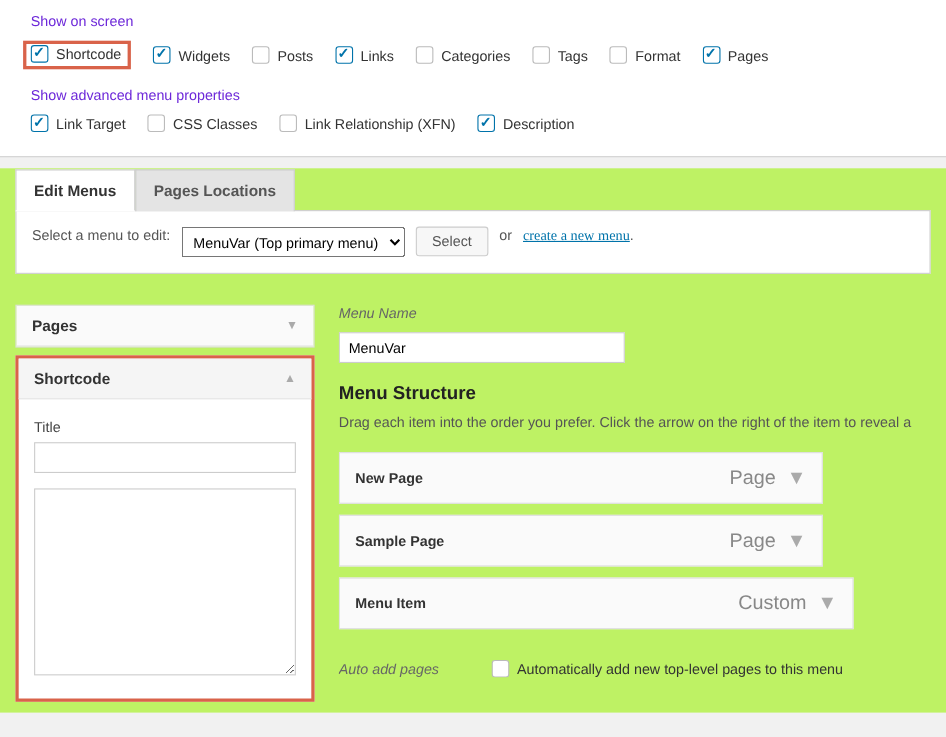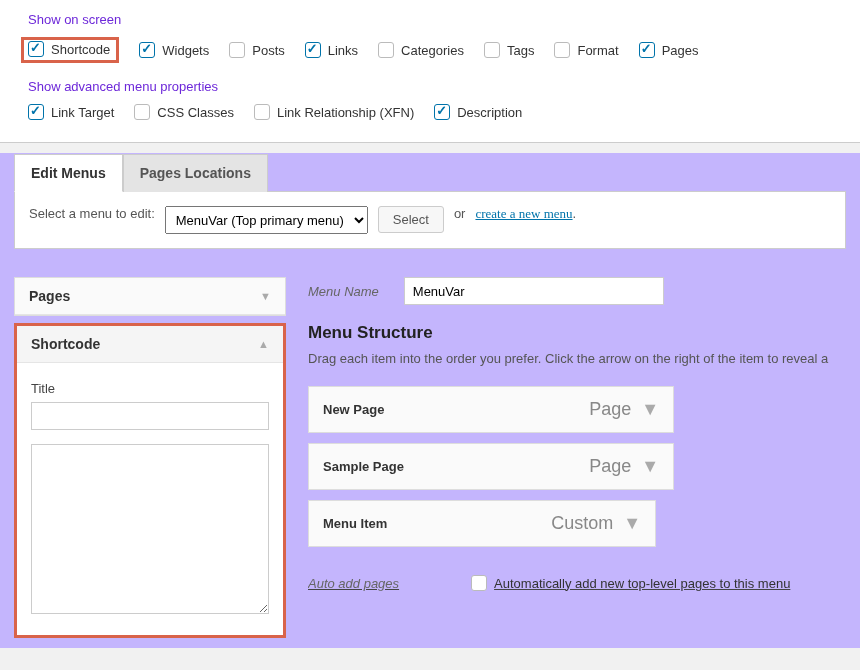--- a/index.html
+++ b/index.html
@@ -8,48 +8,48 @@
 .section-label { color: #6d28d9; font-size: 13px; margin-bottom: 10px; }
 .checkbox-row { display: flex; flex-wrap: wrap; gap: 18px 20px; margin-bottom: 16px; }
 .check { display: inline-flex; align-items: center; gap: 7px; cursor: pointer; color: #333; }
 .check input { width: 16px; height: 16px; border: 1px solid #bbb; border-radius: 3px; appearance: none; position: relative; cursor: pointer; background: #fff; }
 .check input:checked { border-color: #0073aa; }
 .check input:checked::after { content: "✓"; position: absolute; top: -2px; left: 1px; font-size: 13px; color: #0073aa; font-weight: bold; }
 .highlight-box { border: 3px solid #d9634a; padding: 1px 6px 3px 4px; margin-left: -7px; }
 .tabs { display: flex; margin: 10px 0 0 14px; position: relative; top: 1px; }
 .tab { padding: 10px 16px; border: 1px solid #ccc; border-bottom: none; background: #e4e4e4; color: #555; font-weight: bold; font-size: 14px; cursor: pointer; }
 .tab.active { background: #fff; color: #333; border-bottom: 1px solid #fff; }
-.lower { background: #c4b5fd; padding: 0; }
+.lower { background: #bef264; padding: 0; }
 .select-bar { background: #fff; border: 1px solid #ccc; margin: 0 14px; padding: 14px; display: flex; align-items: flex-start; gap: 10px; font-size: 13px; color: #555; flex-wrap: wrap; }
 select.menu-select { font-size: 13px; padding: 4px 6px; height: 28px; }
 .button { background: #f7f7f7; border: 1px solid #ccc; border-radius: 3px; padding: 5px 14px; font-size: 13px; cursor: pointer; color: #555; }
 a { color: #0073aa; text-decoration: underline; cursor: pointer; font-family: Liberation Serif, serif; }
 .cols { display: flex; gap: 22px; margin: 28px 14px 0; align-items: flex-start; }
 .sidebar { width: 272px; flex: 0 0 272px; }
 .meta-box { border: 1px solid #ddd; background: #fff; margin-bottom: 10px; }
 .meta-head { display: flex; justify-content: space-between; align-items: center; padding: 10px 14px; font-weight: bold; font-size: 14px; color: #333; border-bottom: 1px solid #e5e5e5; background: #fafafa; cursor: pointer; }
 .arrow { color: #aaa; font-size: 11px; }
 .highlight-meta { border: 3px solid #d9634a; border-top-width: 3px; margin-top: -3px; }
 .highlight-meta .meta-head { background: #f5f5f5; }
 .meta-body { padding: 18px 14px; }
 .meta-body label { font-size: 13px; color: #444; display: block; margin-bottom: 6px; }
 .meta-body input[type=text] { width: 100%; height: 28px; border: 1px solid #ccc; padding: 0 6px; font-size: 13px; margin-bottom: 14px; }
 .meta-body textarea { width: 100%; height: 170px; border: 1px solid #ccc; resize: both; padding: 6px; font-size: 13px; }
 .main { flex: 1; min-width: 0; overflow: hidden; }
-.name-row { display: flex; align-items: center; gap: 25px; margin-bottom: 18px; }
+.name-row { display: flex; align-items: flex-start; gap: 10px; margin-bottom: 18px; flex-direction: column; }
 .name-row .lbl { font-style: italic; color: #666; font-size: 13px; }
 .name-row input { height: 28px; width: 260px; border: 1px solid #ccc; padding: 0 8px; font-size: 13px; }
 h3.sec { font-size: 17px; font-weight: bold; color: #222; margin-bottom: 8px; }
 .help { font-size: 13px; color: #555; margin-bottom: 20px; white-space: nowrap; overflow: hidden; }
-.menu-item { border: 1px solid #ddd; background: #fafafa; margin-bottom: 10px; padding: 12px 14px; display: flex; justify-content: space-between; align-items: center; width: 366px; }
-.menu-item.narrow { width: 348px; gap: 12px; }
+.menu-item { border: 1px solid #ddd; background: #fafafa; margin-bottom: 10px; padding: 12px 14px; display: flex; justify-content: space-between; align-items: center; width: 440px; }
+.menu-item.narrow { width: 468px; gap: 12px; }
 .menu-item .mi-label { font-weight: bold; font-size: 13px; color: #333; }
 .menu-item .mi-right { display: flex; align-items: center; gap: 10px; color: #888; font-size: 18px; }
 .settings { margin-top: 28px; }
-.settings-row { display: flex; gap: 72px; align-items: center; margin-top: 10px; text-decoration: underline; }
+.settings-row { display: flex; gap: 48px; align-items: center; margin-top: 10px; }
 .settings-row .lbl { font-style: italic; color: #666; font-size: 13px; }
 </style>
 </head>
 <body>
 
 <div class="white-panel">
   <div class="section-label">Show on screen</div>
   <div class="checkbox-row" id="screen-row">
       <label class="check highlight-box">
         <input type="checkbox" checked="" style="">

